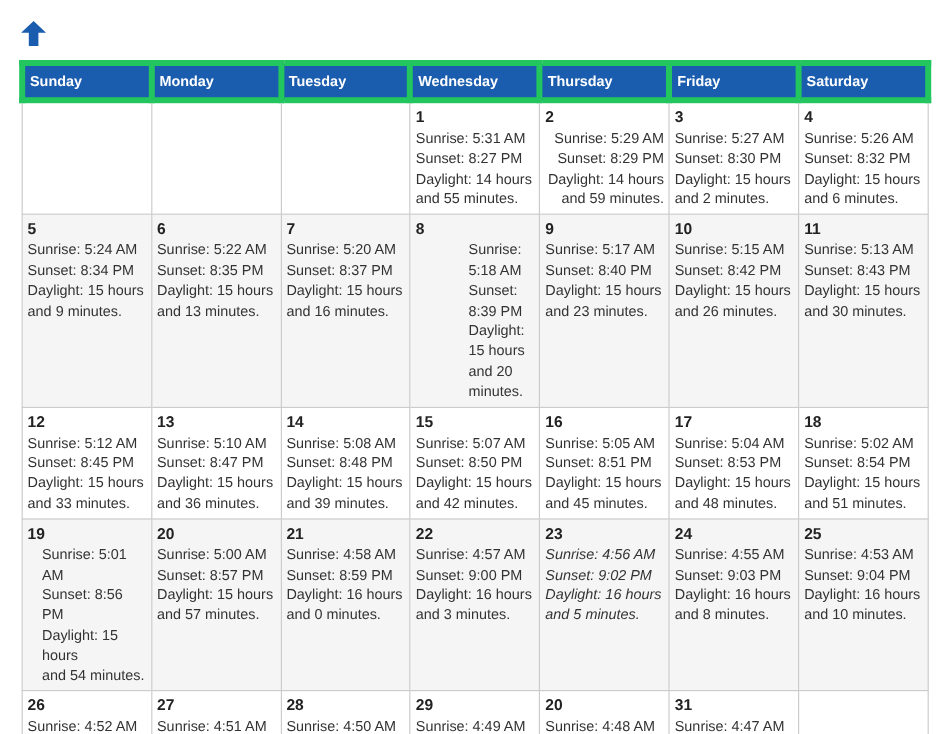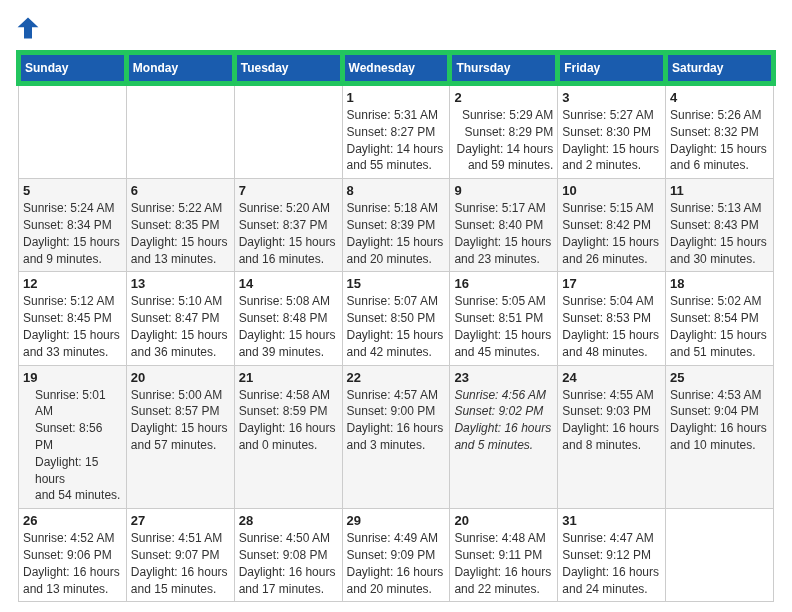--- a/index.html
+++ b/index.html
@@ -172,21 +172,21 @@
         </td>
         <td>
           <div class="day-number">7</div>
           <div class="day-info" style="white-space: pre-line;">Sunrise: 5:20 AM
 Sunset: 8:37 PM
 Daylight: 15 hours
 and 16 minutes.</div>
         </td>
         <td>
           <div class="day-number">8</div>
-          <div class="day-info" style="white-space: pre-line;">Sunrise: 5:18 AM
+          <div class="day-info" style="white-space: pre-line; margin-left: 44px;">Sunrise: 5:18 AM
 Sunset: 8:39 PM
 Daylight: 15 hours
 and 20 minutes.</div>
         </td>
         <td>
           <div class="day-number">9</div>
           <div class="day-info" style="white-space: pre-line;">Sunrise: 5:17 AM
 Sunset: 8:40 PM
 Daylight: 15 hours
 and 23 minutes.</div>

